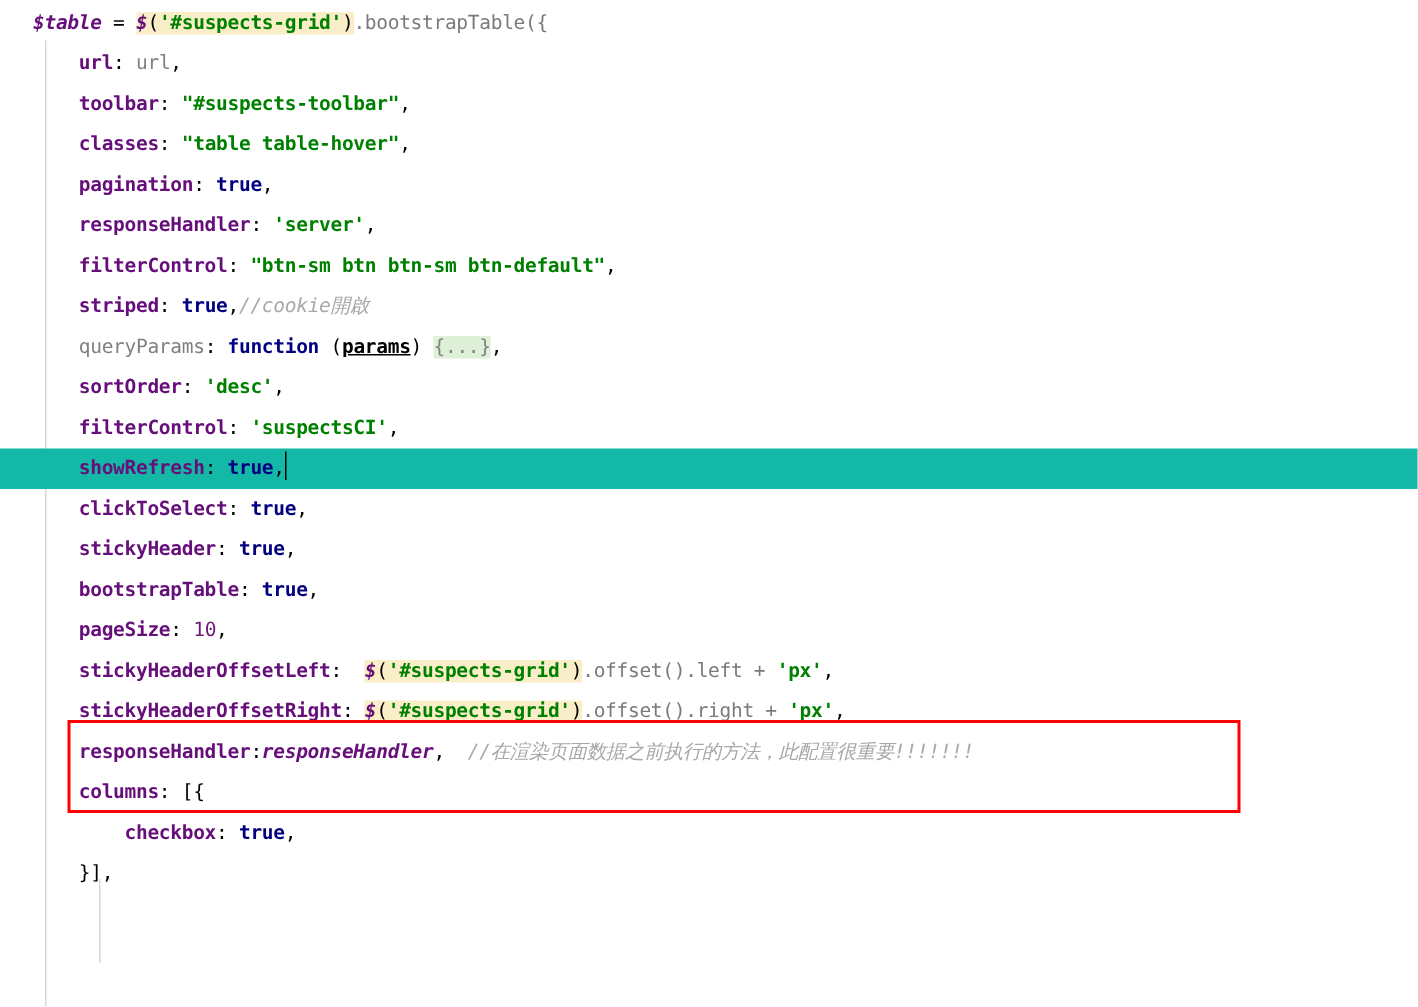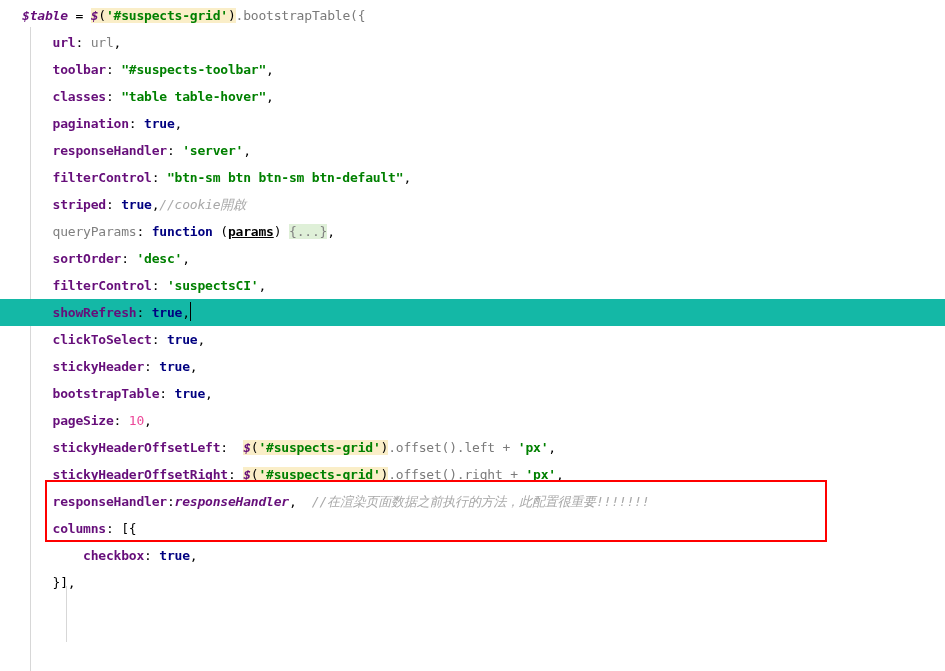--- a/index.html
+++ b/index.html
@@ -51,21 +51,21 @@
 
   .ln-content {
     position: relative;
     z-index: 2;
   }
 
   
   .t-key      { color: #660e7a; font-weight: bold; }          
   .t-kw       { color: #000080; font-weight: bold; }          
   .t-str      { color: #008000; font-weight: bold; }          
-  .t-num      { color: #ec4899; }
+  .t-num      { color: #701a75; }
   .t-punct    { color: #000000; }
   .t-ident    { color: #808080; } 
   .t-var      { color: #660e7a; font-style: italic; font-weight: bold; }
   .t-comment  { color: #a8a8a8; font-style: italic; }
   .t-method   { color: #7a7a7a; }
   .t-param    { color: #000000; font-weight: bold; text-decoration: underline; }
   .t-fn       { color: #000080; font-weight: bold; }
 
   .hl-search  { background: #faeec8; }
   .hl-fold    { background: #dff0d8; }

